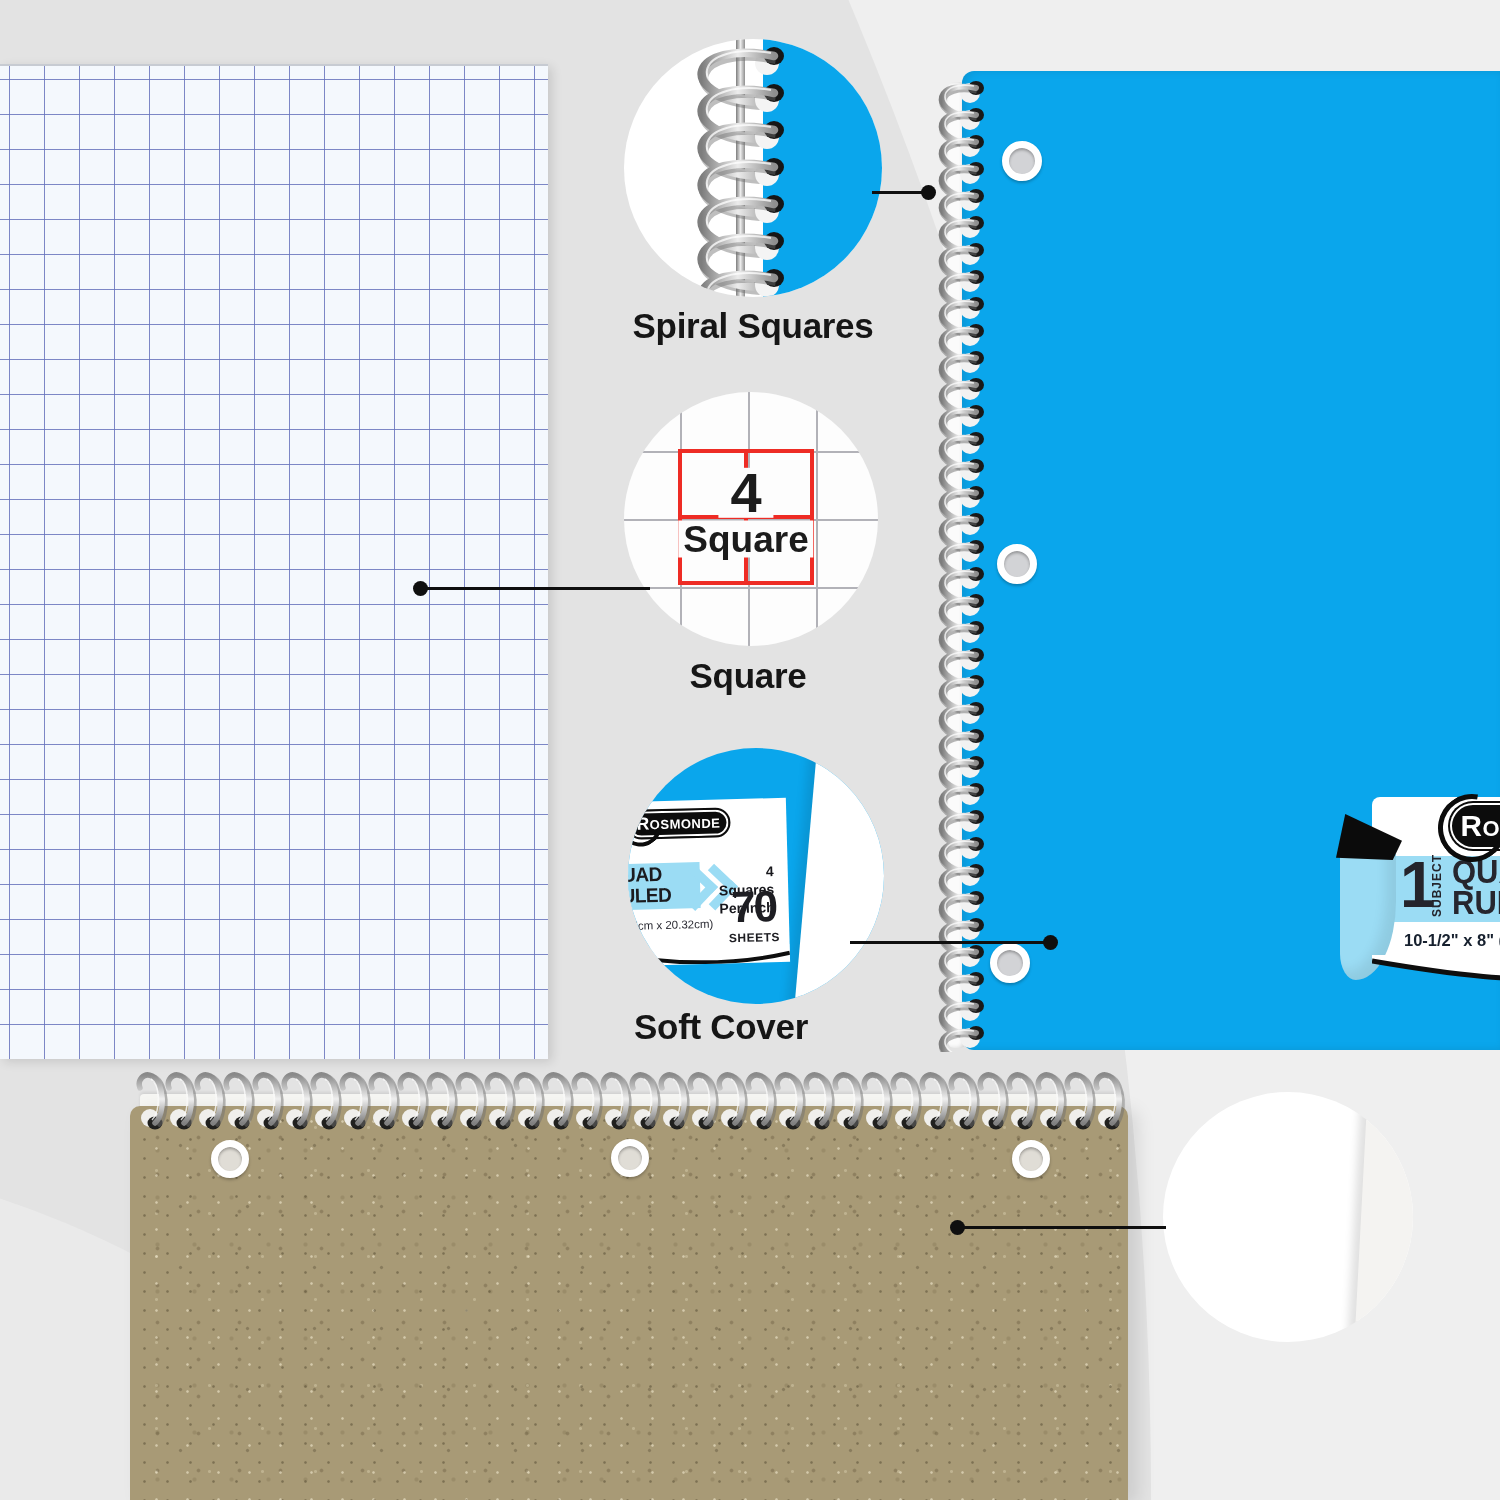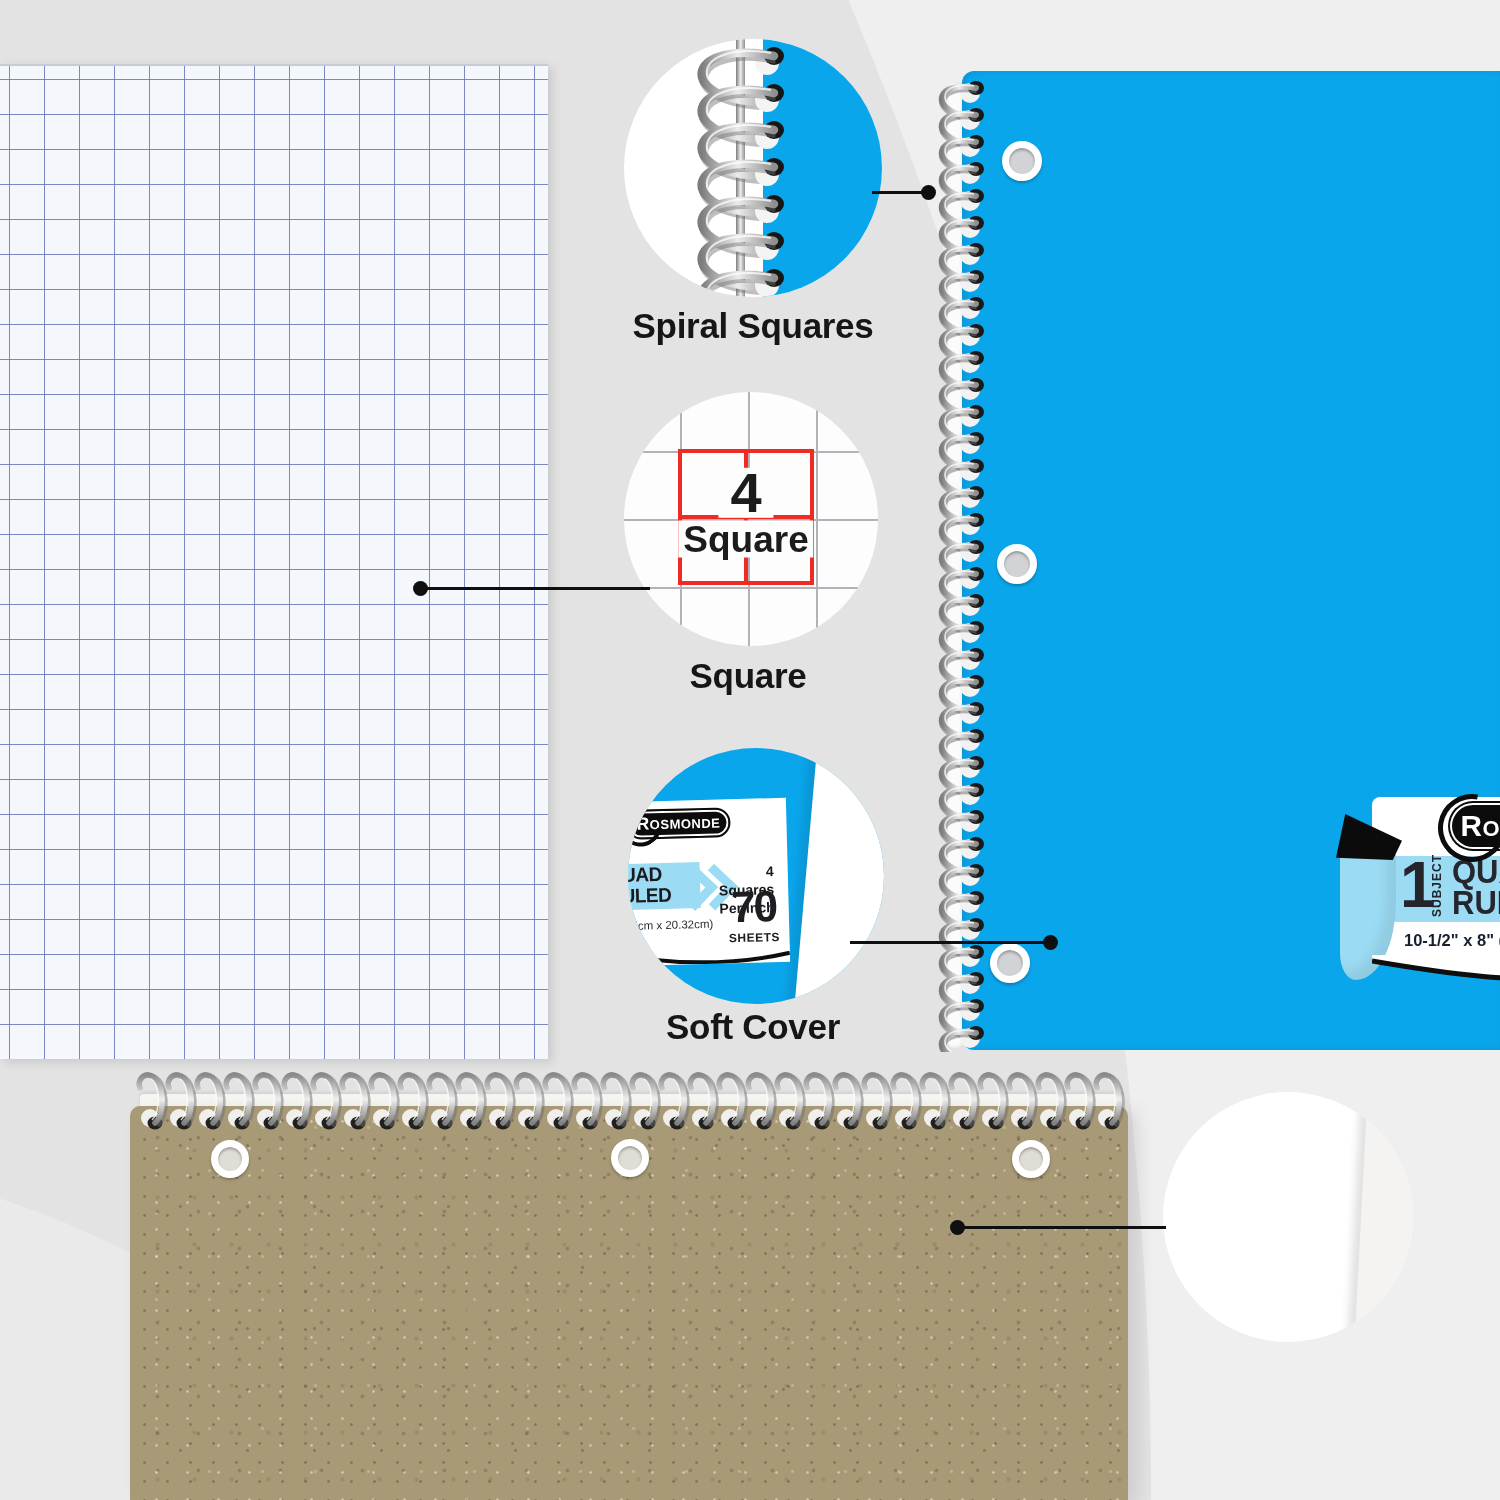--- a/index.html
+++ b/index.html
@@ -803,21 +803,21 @@
       </div>
       <div class="mini-size">67cm x 20.32cm)</div>
       <div class="mini-sheets-count">70</div>
       <div class="mini-sheets-word">SHEETS</div>
       <svg class="mini-swoosh" width="172" height="22" viewBox="0 0 172 22">
         <path d="M0 0 H172 V9 C 112 21 52 17 0 7 Z" fill="#ffffff"></path>
         <path d="M0 7 C 52 17 112 21 172 9" stroke="#0e0e0e" stroke-width="4" fill="none"></path>
       </svg>
     </div>
   </div>
-  <div class="callout-label" style="left:543px;top:1007px">Soft Cover</div>
+  <div class="callout-label" style="left:511px;top:1007px">Soft Cover</div>
 
   <div class="circle c-thick kraft">
     <div class="thick-page-strip"></div>
   </div>
 
   <div class="conn" style="left:872px;top:191px;width:60px"></div>
   <div class="dot" style="left:921px;top:185px"></div>
 
   <div class="dot" style="left:413px;top:581px"></div>
   <div class="conn" style="left:420px;top:587px;width:230px"></div>

